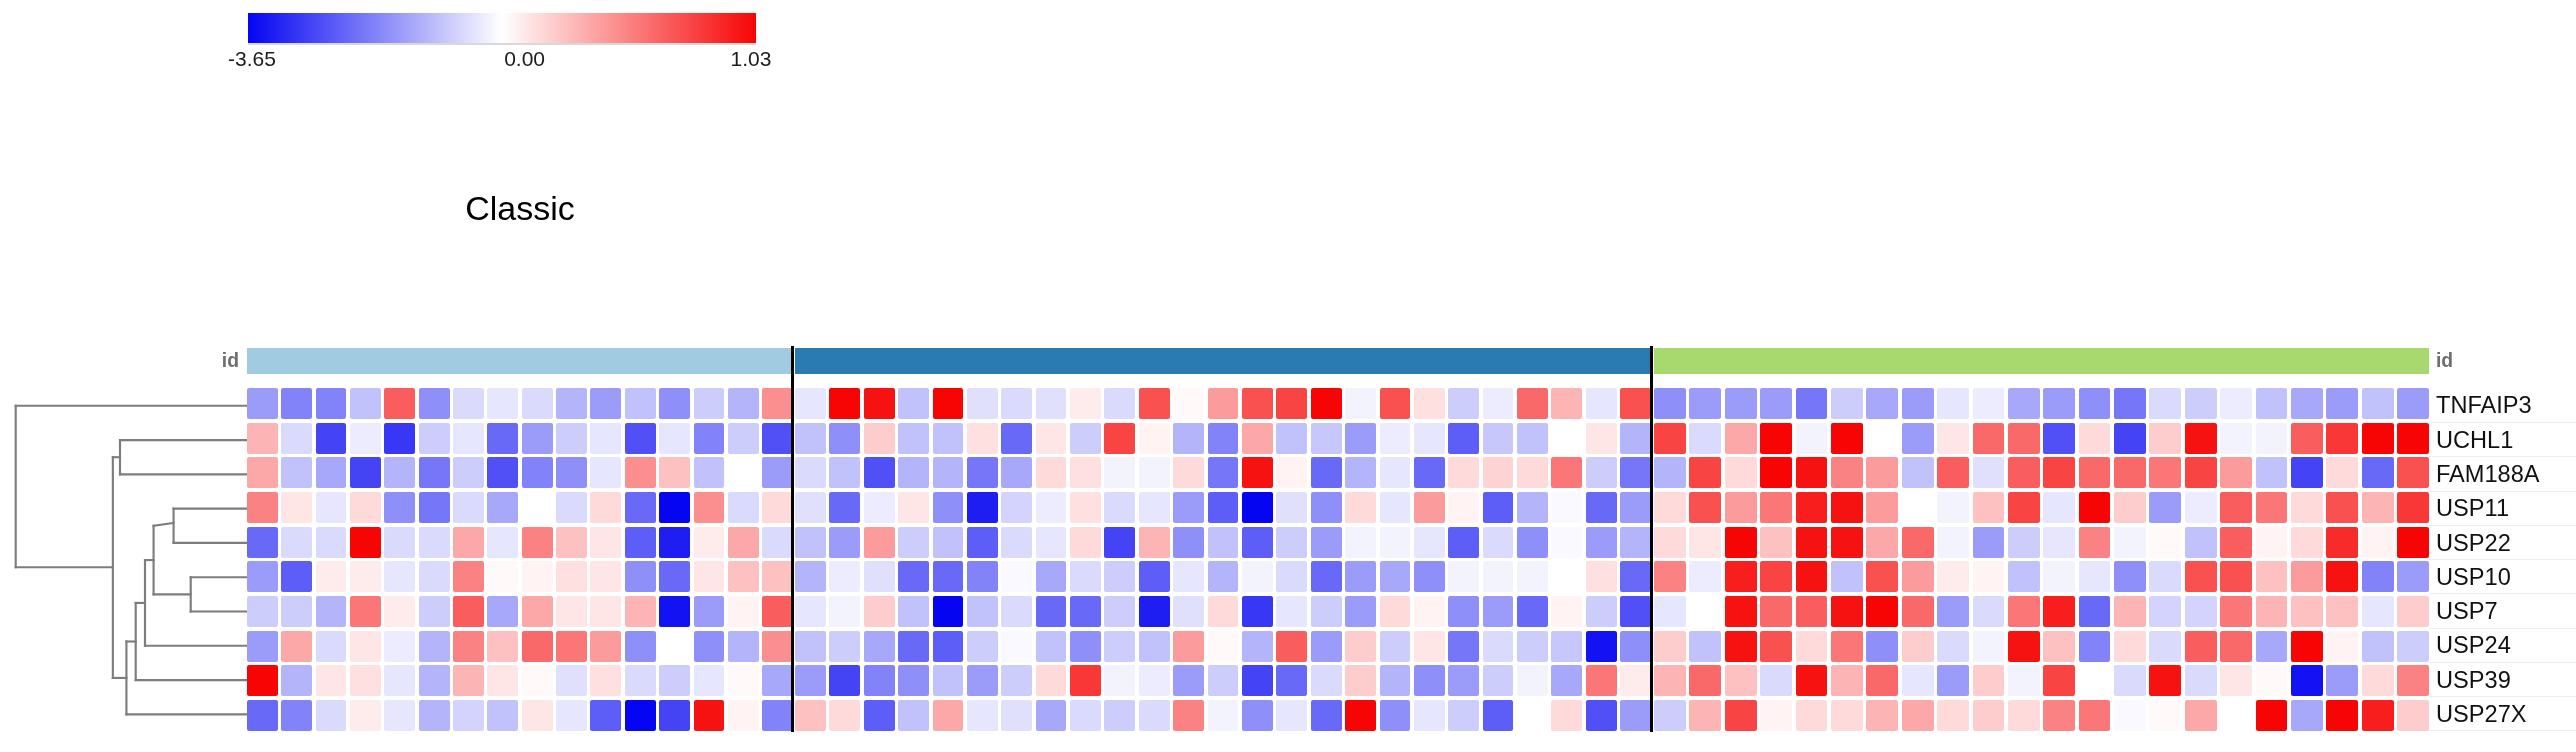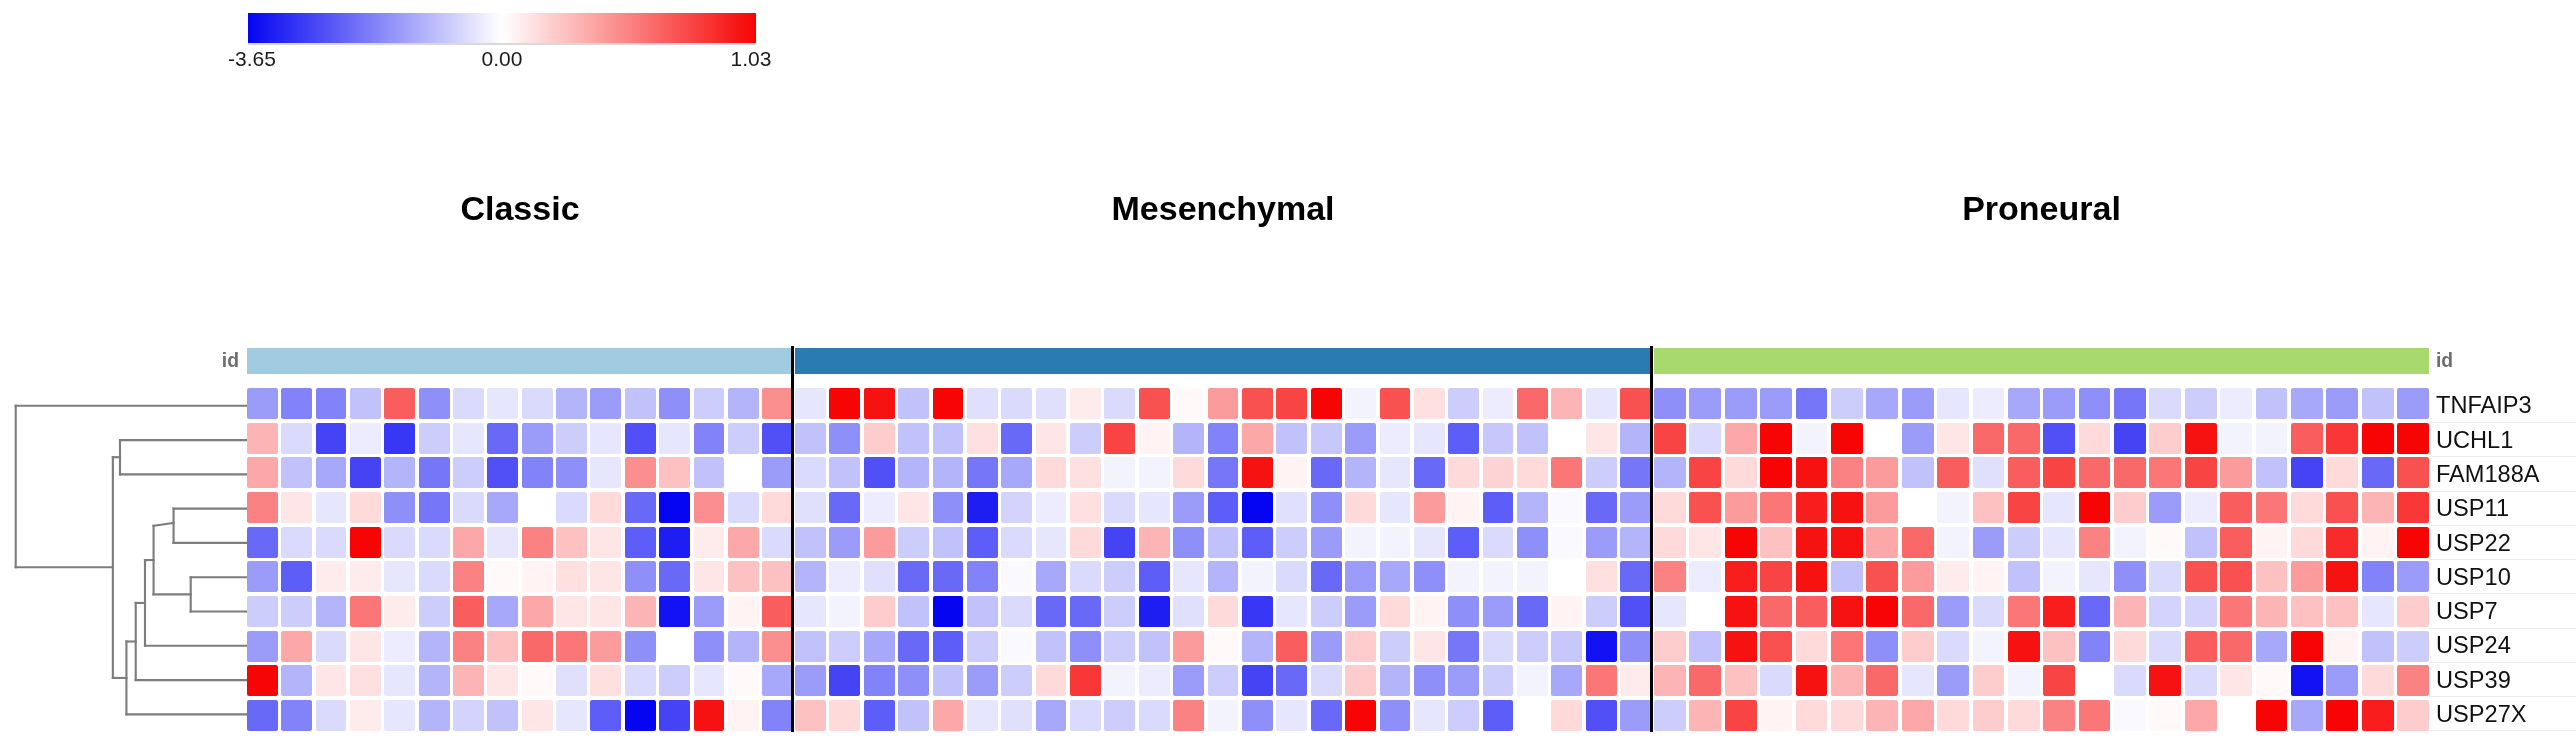--- a/index.html
+++ b/index.html
@@ -2,23 +2,23 @@
 <html style="font-size:11.4px"><head>
 <meta charset="utf-8">
 <style>
   html,body{margin:0;padding:0;background:#ffffff;}
   .stage{position:relative;width:2576px;height:753px;background:#ffffff;overflow:hidden;
          font-family:"Liberation Sans", sans-serif;}
   .colorbar{position:absolute;left:248px;top:13px;width:508px;height:30px;
             border-bottom:2.1px solid #d9d9d9;}
   .cb-label{position:absolute;top:47px;font-size:21px;color:#1c1c1c;width:86px;text-align:center;}
   .cb-min{left:209px;}
-  .cb-mid{left:459px;}
+  .cb-mid{left:459px;text-align:right;}
   .cb-max{left:708px;}
-  .group-title{position:absolute;top:185px;height:46px;font-size:34px;font-weight:bold;
+  .group-title{position:absolute;top:185px;height:46px;font-size:34px;font-weight:normal;
                color:#000;text-align:center;line-height:46px;}
   .gt-classic{left:247px;width:546px;}
   .gt-mesenchymal{left:795px;width:856px;}
   .gt-proneural{left:1654px;width:775px;}
   .id-strip{position:absolute;top:348px;height:26px;}
   .id-text{position:absolute;top:348px;height:26px;line-height:26px;font-size:19.3px;
            font-weight:600;color:#6e6e6e;}
   .id-left{left:200px;width:39px;text-align:right;}
   .id-right{left:2436px;width:57px;text-align:left;}
   .heat-grid{position:absolute;top:388px;height:343px;display:grid;gap:3.6px;}
@@ -35,22 +35,20 @@
 <body>
 
 <div class="stage">
 
   <div class="colorbar" id="colorbar" style="background: linear-gradient(90deg, rgb(5, 5, 242), rgb(255, 255, 255) 50%, rgb(247, 5, 5));"></div>
   <div class="cb-label cb-min">-3.65</div>
   <div class="cb-label cb-mid">0.00</div>
   <div class="cb-label cb-max">1.03</div>
 
   <div class="group-title gt-classic">Classic</div>
-  <div class="group-title gt-mesenchymal">Mesenchymal</div>
-  <div class="group-title gt-proneural">Proneural</div>
 
   <svg id="dendro" width="250" height="753" viewBox="0 0 350 1052">
       <line x1="22" y1="567" x2="22" y2="793" stroke="#7d7d7d" stroke-width="3" stroke-linecap="square"></line>
       <line x1="22" y1="567" x2="345" y2="567" stroke="#7d7d7d" stroke-width="3" stroke-linecap="square"></line>
       <line x1="22" y1="793" x2="158" y2="793" stroke="#7d7d7d" stroke-width="3" stroke-linecap="square"></line>
       <line x1="158" y1="639" x2="158" y2="948" stroke="#7d7d7d" stroke-width="3" stroke-linecap="square"></line>
       <line x1="158" y1="639" x2="168" y2="639" stroke="#7d7d7d" stroke-width="3" stroke-linecap="square"></line>
       <line x1="158" y1="948" x2="177" y2="948" stroke="#7d7d7d" stroke-width="3" stroke-linecap="square"></line>
       <line x1="168" y1="615" x2="168" y2="663" stroke="#7d7d7d" stroke-width="3" stroke-linecap="square"></line>
       <line x1="168" y1="615" x2="345" y2="615" stroke="#7d7d7d" stroke-width="3" stroke-linecap="square"></line>

